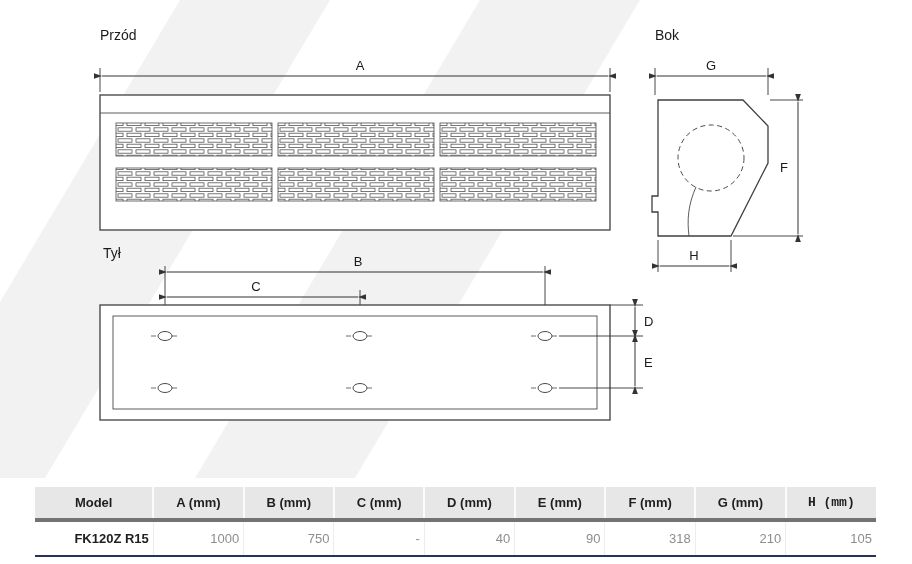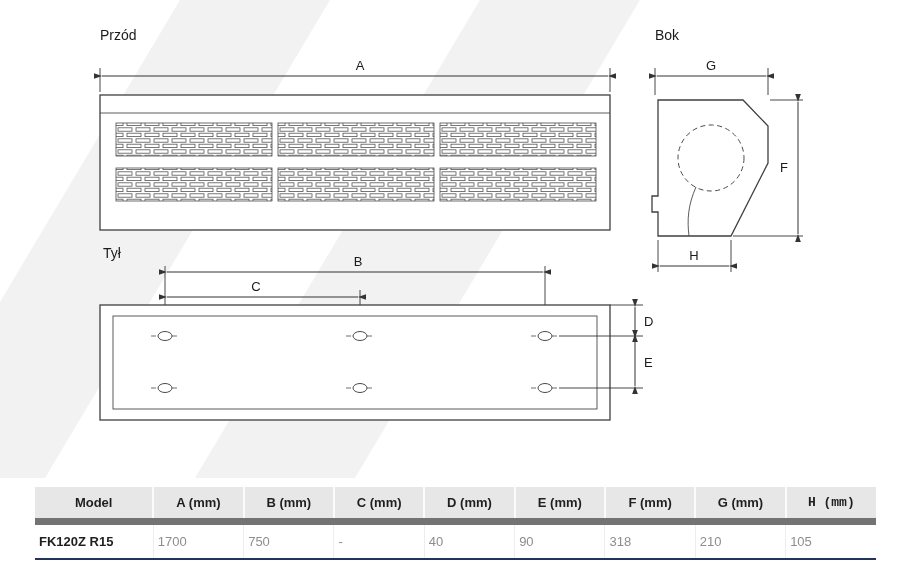--- a/index.html
+++ b/index.html
@@ -18,26 +18,26 @@
   .table-wrap{
     position:absolute;left:35px;top:487px;width:841px;
   }
   table{
     width:100%;border-collapse:collapse;table-layout:fixed;
     border-bottom:2px solid #24335a;
   }
   th{
     background:#e7e7e7;color:#1f1f1f;font-weight:bold;font-size:13px;
     padding:8px 4px;text-align:center;
-    border-right:2px solid #fbfbfb;border-bottom:7px solid #737373;
+    border-right:2px solid #fbfbfb;border-bottom:4px solid #737373;
   }
   th:last-child{border-right:none;font-family:Liberation Mono, monospace;}
   td{
     background:#ffffff;color:#8d8d8d;font-size:13px;
-    padding:9px 4px;text-align:left;
+    padding:9px 4px;text-align:right;
     border-right:1px solid #ededed;
   }
   td:last-child{border-right:none;}
   td.model{color:#1f1f1f;font-weight:bold;}
   th:first-child,td:first-child{width:13%;}
 </style>
 </head>
 <body>
 
 
@@ -182,21 +182,21 @@
         <th>D (mm)</th>
         <th>E (mm)</th>
         <th>F (mm)</th>
         <th>G (mm)</th>
         <th>H (mm)</th>
       </tr>
     </thead>
     <tbody>
       <tr>
         <td class="model">FK120Z R15</td>
-        <td>1700</td>
+        <td>1000</td>
         <td>750</td>
         <td>-</td>
         <td>40</td>
         <td>90</td>
         <td>318</td>
         <td>210</td>
         <td>105</td>
       </tr>
     </tbody>
   </table>

